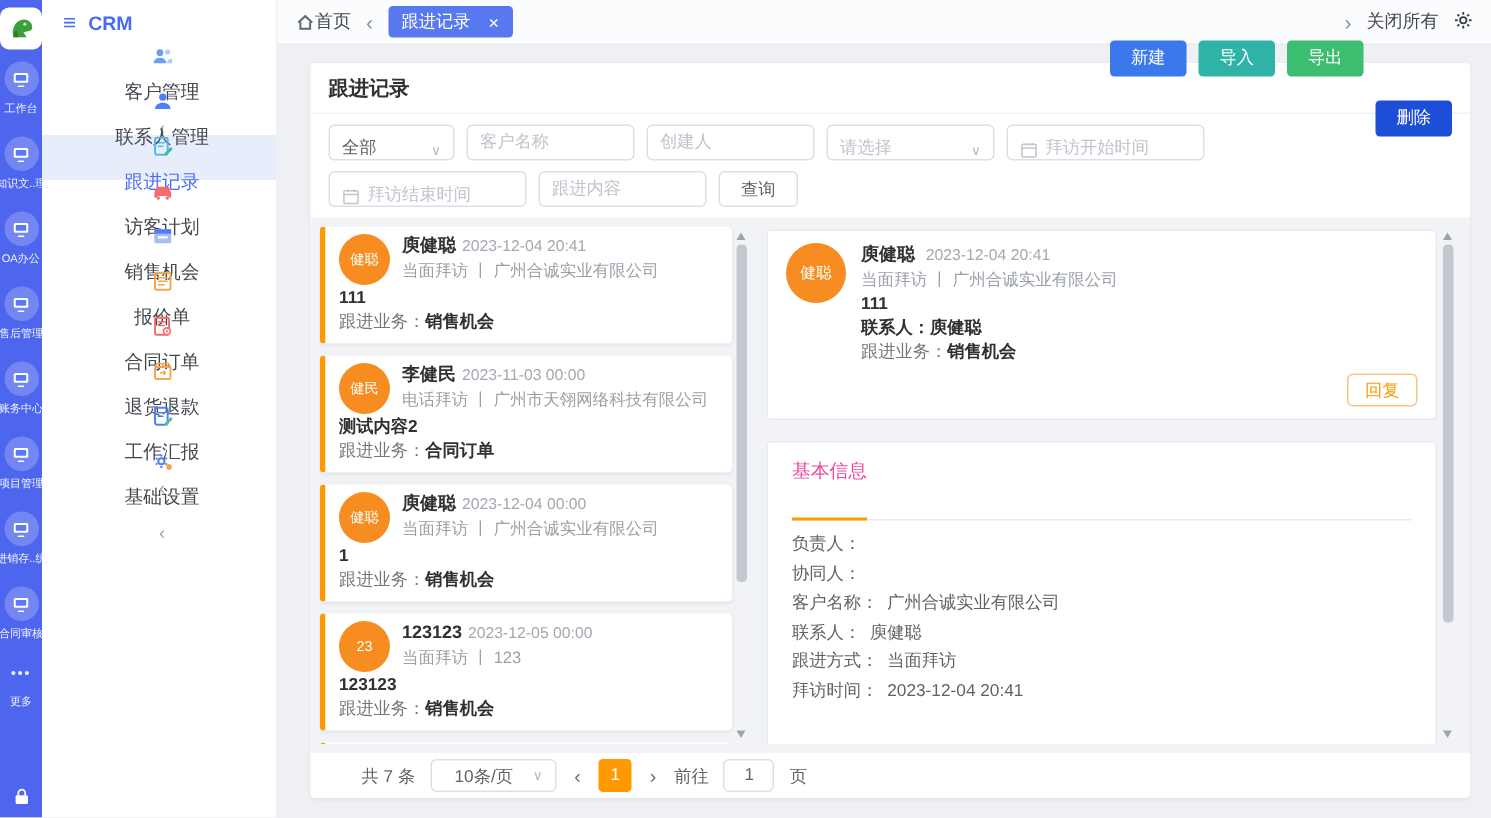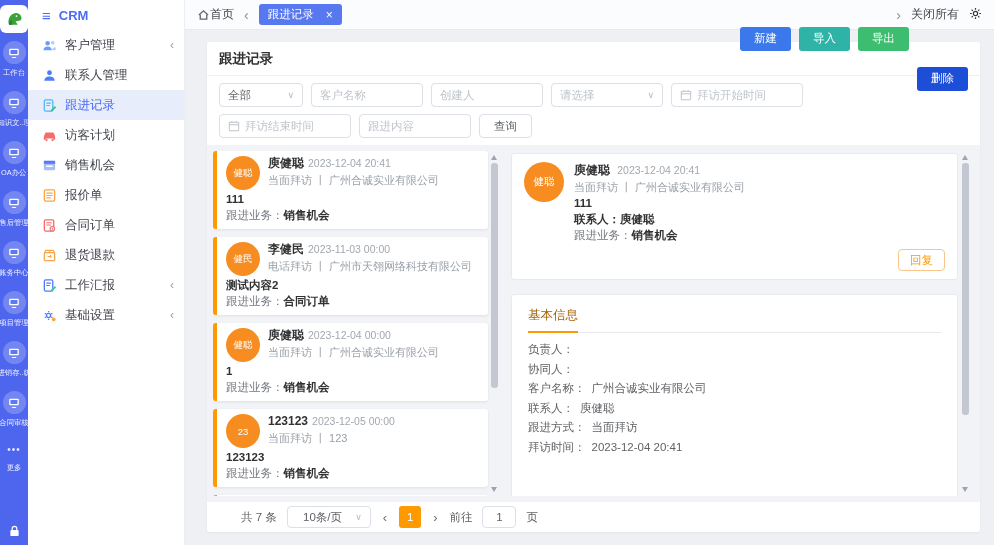--- a/index.html
+++ b/index.html
@@ -19,21 +19,21 @@
   .rail-dots { height:18px; line-height:18px; font-size:10px; letter-spacing:1px; color:#e8ecff; }
   .rail-label { font-size:8px; margin-top:3px; color:#f0f3ff; white-space:nowrap; transform:scale(.92); }
   .rail-lock { position:absolute; bottom:8px; left:0; right:0; display:flex; justify-content:center; }
 
   
   .menu { width:157px; background:#fff; flex-shrink:0; border-right:1px solid #eceef2; }
   .menu-header { height:30px; display:flex; align-items:center; gap:8px; padding-left:14px;
           color:#4a6bf5; font-weight:bold; font-size:13px; }
   .menu-header .burger { font-size:15px; color:#4a6bf5; }
   .menu-item { height:30px; display:flex; align-items:center; gap:8px; padding:0 10px 0 14px;
-          font-size:12.5px; color:#43464d; cursor:pointer; }
+          font-size:12.5px; color:#43464d; cursor:pointer;flex-direction:column; }
   .menu-item .mi-icon { width:15px; height:15px; flex-shrink:0; display:flex; }
   .menu-item .mi-label { flex:1; white-space:nowrap; }
   .menu-item .mi-chev { color:#9aa0a8; font-size:12px; }
   .menu-item.active { background:#e8edfb; color:#4a6bf5; }
 
   
   .main { flex:1; display:flex; flex-direction:column; min-width:0; }
   .tabbar { height:30px; background:#fbfcfd; border-bottom:1px solid #e8eaed;
           display:flex; align-items:center; padding:0 12px; gap:10px; font-size:12px; color:#43464d; }
   .home-tab { display:flex; align-items:center; gap:0; cursor:pointer;justify-content:center; }
@@ -51,21 +51,21 @@
           padding:0 12px; border-bottom:1px solid #f0f1f4; flex-shrink:0; }
   .panel-title { font-size:13.5px; color:#303133; font-weight:bold; }
   .actions { display:flex; gap:8px; }
   .act-btn { border:none; color:#fff; font-size:11.5px; height:24px; padding:0 14px;
           border-radius:3px; cursor:pointer; font-family:inherit; }
 
   
   .filters { padding:7px 12px 0; flex-shrink:0; }
   .frow { display:flex; gap:8px; margin-bottom:7px; align-items:center; }
   .ctrl { height:24px; border:1px solid #dcdfe6; border-radius:4px; background:#fff;
-          font-size:11.5px; color:#606266; display:flex; align-items:center; padding:0 8px; gap:5px; }
+          font-size:11.5px; color:#606266; display:flex; align-items:flex-end; padding:0 8px; gap:5px; }
   input.ctrl { outline:none; font-family:inherit; }
   input.ctrl::placeholder { color:#bfc4cc; }
   .ctrl .val { flex:1; }
   .ctrl .ph { color:#bfc4cc; flex:1; }
   .ctrl .chev { color:#b4b9c2; font-size:9px; }
   .w84 { width:84px; } .w110 { width:112px; } .w130 { width:132px; }
   .search-btn { height:24px; padding:0 14px; background:#fff; border:1px solid #dcdfe6;
           border-radius:4px; font-size:11.5px; color:#606266; cursor:pointer; font-family:inherit; }
 
   
@@ -96,21 +96,21 @@
           font-family:inherit; font-size:11.5px; color:#606266; padding:5px 8px; outline:none; display:block; }
   .reply-ta::placeholder { color:#c0c4cc; }
   .ta-grip { position:absolute; right:2px; bottom:2px; }
   .reply-row { text-align:right; margin-top:6px; }
   .reply-btn { background:#fff; border:1px solid #f9c58a; color:#ff9900; font-size:11.5px;
           height:22px; padding:0 11px; border-radius:4px; cursor:pointer; font-family:inherit; }
 
   .info-card { background:#fff; border:1px solid #e7eaf0; border-radius:3px;
           padding:10px 16px 16px; margin-top:14px; min-height:230px; }
   .info-head { border-bottom:1px solid #e8eaee; }
-  .info-title { display:inline-block; color:#a16207; font-size:12.5px; padding-bottom:7px;
+  .info-title { display:inline-block; color:#ec4899; font-size:12.5px; padding-bottom:22px;
           border-bottom:2px solid #ff9900; margin-bottom:-1px; }
   .info-rows { margin-top:9px; }
   .info-row { display:flex; font-size:11.5px; color:#606266; line-height:15px; margin-bottom:4.5px; }
   .info-row .iv { margin-left:6px; }
 
   
   .sb { position:absolute; top:2px; bottom:2px; width:9px; }
   .sb.right { right:2px; } 
   .sb .tri-up, .sb .tri-dn { position:absolute; left:1px; width:0; height:0;
           border-left:3.5px solid transparent; border-right:3.5px solid transparent; }

